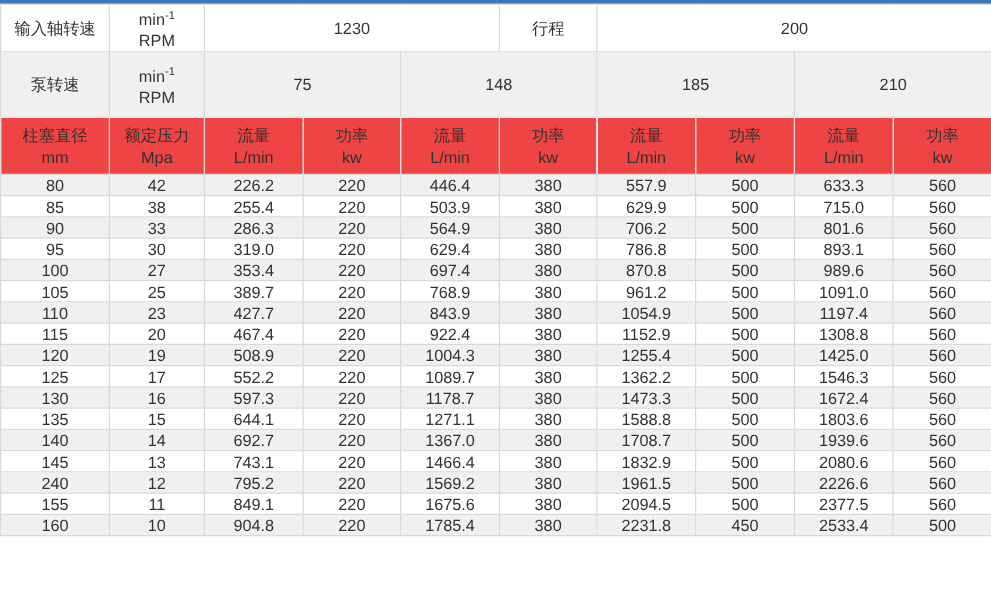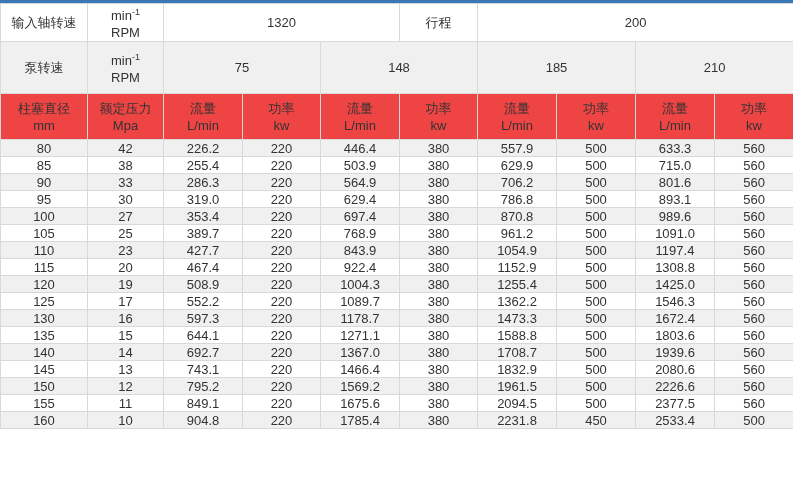--- a/index.html
+++ b/index.html
@@ -65,21 +65,21 @@
         <col style="width:79px">
     </colgroup>
 
     <thead>
       <tr class="row-1">
         <td>输入轴转速</td>
         <td class="unit-cell">
           <div><span>min</span><sup>-1</sup></div>
           <div>RPM</div>
         </td>
-        <td colspan="3">1320</td>
+        <td colspan="3">1230</td>
         <td>行程</td>
         <td colspan="4">200</td>
       </tr>
 
       <tr class="row-2">
         <td>泵转速</td>
         <td class="unit-cell">
           <div><span>min</span><sup>-1</sup></div>
           <div>RPM</div>
         </td>
@@ -296,21 +296,21 @@
           <td>743.1</td>
           <td>220</td>
           <td>1466.4</td>
           <td>380</td>
           <td>1832.9</td>
           <td>500</td>
           <td>2080.6</td>
           <td>560</td>
         </tr>
         <tr>
-          <td>150</td>
+          <td>240</td>
           <td>12</td>
           <td>795.2</td>
           <td>220</td>
           <td>1569.2</td>
           <td>380</td>
           <td>1961.5</td>
           <td>500</td>
           <td>2226.6</td>
           <td>560</td>
         </tr>

